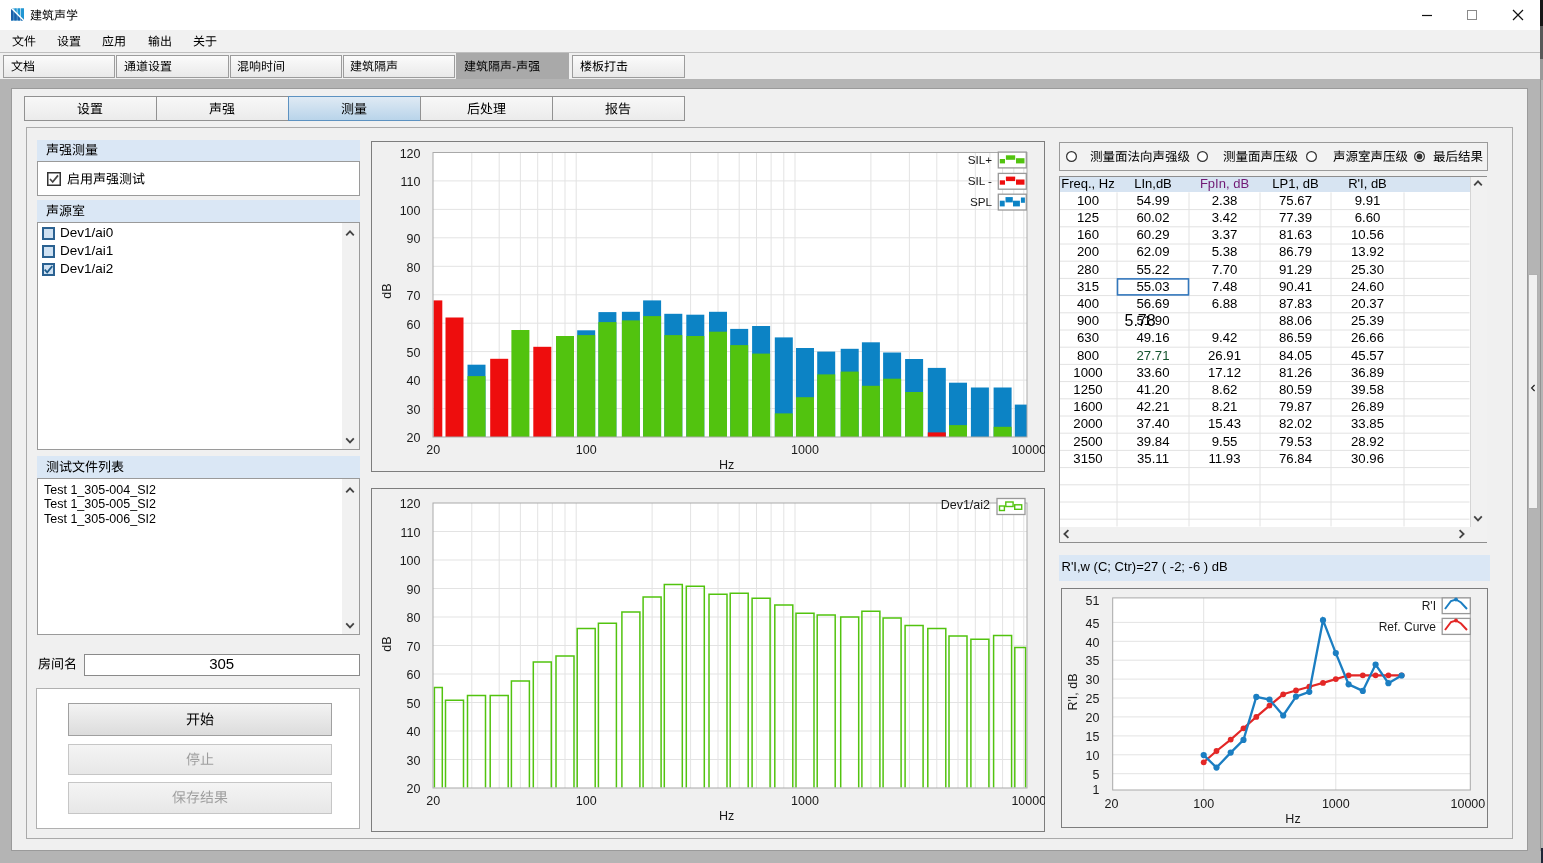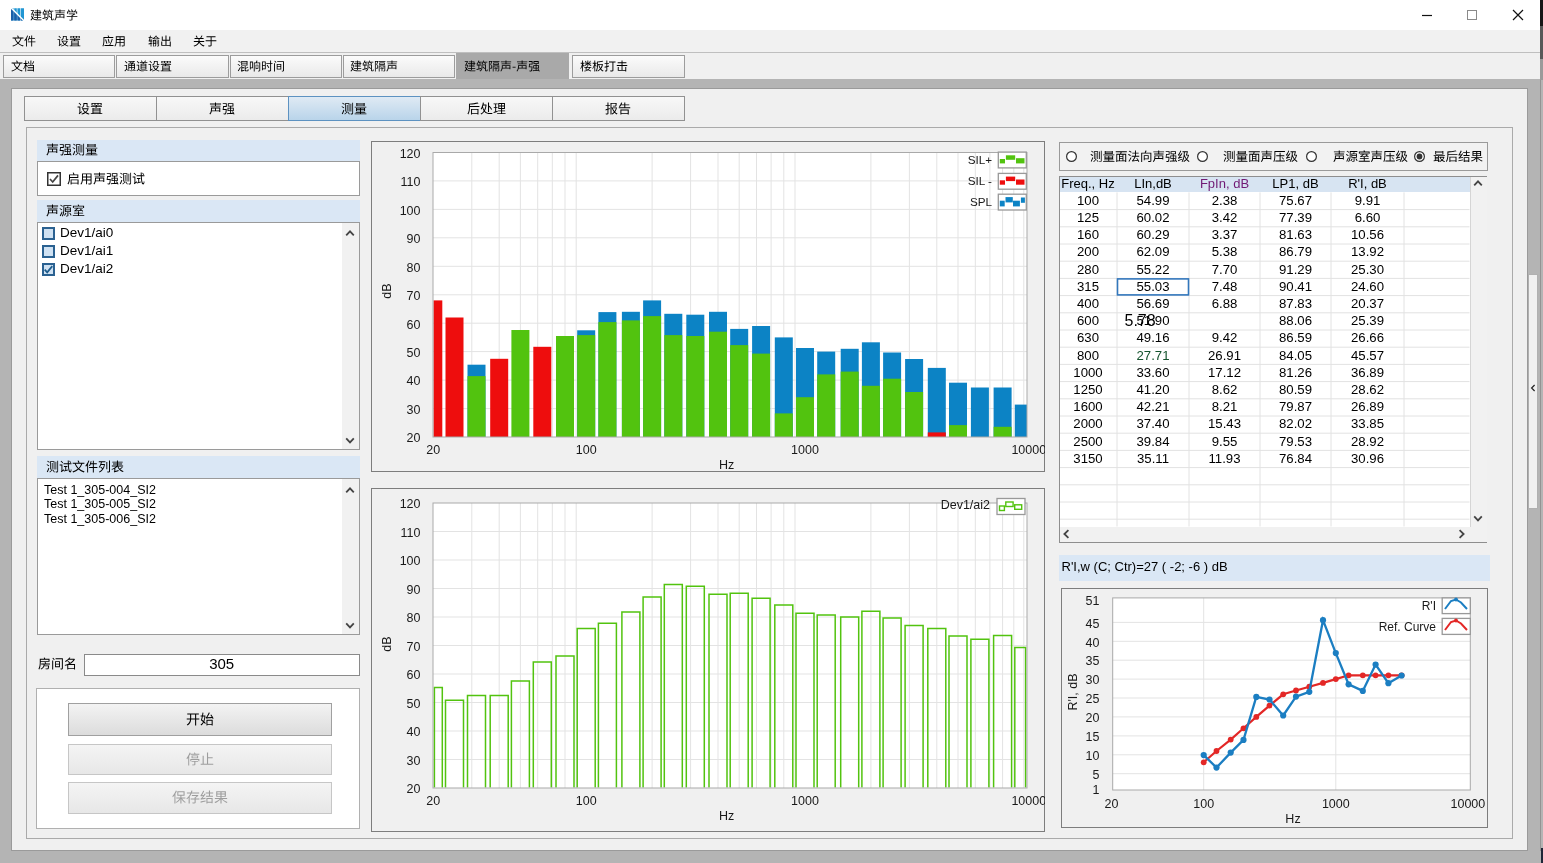--- a/index.html
+++ b/index.html
@@ -444,21 +444,21 @@
 <div style="position:absolute;left:988.0px;top:278.8px;width:200px;height:16.5px;font-size:13.2px;color:#000;text-align:center;line-height:16.5px;white-space:nowrap">315</div>
 <div style="position:absolute;left:1053.0px;top:278.8px;width:200px;height:16.5px;font-size:13.2px;color:#000;text-align:center;line-height:16.5px;white-space:nowrap">55.03</div>
 <div style="position:absolute;left:1124.5px;top:278.8px;width:200px;height:16.5px;font-size:13.2px;color:#000;text-align:center;line-height:16.5px;white-space:nowrap">7.48</div>
 <div style="position:absolute;left:1195.5px;top:278.8px;width:200px;height:16.5px;font-size:13.2px;color:#000;text-align:center;line-height:16.5px;white-space:nowrap">90.41</div>
 <div style="position:absolute;left:1267.5px;top:278.8px;width:200px;height:16.5px;font-size:13.2px;color:#000;text-align:center;line-height:16.5px;white-space:nowrap">24.60</div>
 <div style="position:absolute;left:988.0px;top:296.0px;width:200px;height:16.5px;font-size:13.2px;color:#000;text-align:center;line-height:16.5px;white-space:nowrap">400</div>
 <div style="position:absolute;left:1053.0px;top:296.0px;width:200px;height:16.5px;font-size:13.2px;color:#000;text-align:center;line-height:16.5px;white-space:nowrap">56.69</div>
 <div style="position:absolute;left:1124.5px;top:296.0px;width:200px;height:16.5px;font-size:13.2px;color:#000;text-align:center;line-height:16.5px;white-space:nowrap">6.88</div>
 <div style="position:absolute;left:1195.5px;top:296.0px;width:200px;height:16.5px;font-size:13.2px;color:#000;text-align:center;line-height:16.5px;white-space:nowrap">87.83</div>
 <div style="position:absolute;left:1267.5px;top:296.0px;width:200px;height:16.5px;font-size:13.2px;color:#000;text-align:center;line-height:16.5px;white-space:nowrap">20.37</div>
-<div style="position:absolute;left:988.0px;top:313.2px;width:200px;height:16.5px;font-size:13.2px;color:#000;text-align:center;line-height:16.5px;white-space:nowrap">600</div>
+<div style="position:absolute;left:988.0px;top:313.2px;width:200px;height:16.5px;font-size:13.2px;color:#000;text-align:center;line-height:16.5px;white-space:nowrap">900</div>
 <div style="position:absolute;left:1053.0px;top:313.2px;width:200px;height:16.5px;font-size:13.2px;color:#000;text-align:center;line-height:16.5px;white-space:nowrap">51.90</div>
 <div style="position:absolute;left:1124.5px;top:313.2px;width:200px;height:16.5px;font-size:16px;color:#000;text-align:left;line-height:16.5px;white-space:nowrap">5.78</div>
 <div style="position:absolute;left:1195.5px;top:313.2px;width:200px;height:16.5px;font-size:13.2px;color:#000;text-align:center;line-height:16.5px;white-space:nowrap">88.06</div>
 <div style="position:absolute;left:1267.5px;top:313.2px;width:200px;height:16.5px;font-size:13.2px;color:#000;text-align:center;line-height:16.5px;white-space:nowrap">25.39</div>
 <div style="position:absolute;left:988.0px;top:330.4px;width:200px;height:16.5px;font-size:13.2px;color:#000;text-align:center;line-height:16.5px;white-space:nowrap">630</div>
 <div style="position:absolute;left:1053.0px;top:330.4px;width:200px;height:16.5px;font-size:13.2px;color:#000;text-align:center;line-height:16.5px;white-space:nowrap">49.16</div>
 <div style="position:absolute;left:1124.5px;top:330.4px;width:200px;height:16.5px;font-size:13.2px;color:#000;text-align:center;line-height:16.5px;white-space:nowrap">9.42</div>
 <div style="position:absolute;left:1195.5px;top:330.4px;width:200px;height:16.5px;font-size:13.2px;color:#000;text-align:center;line-height:16.5px;white-space:nowrap">86.59</div>
 <div style="position:absolute;left:1267.5px;top:330.4px;width:200px;height:16.5px;font-size:13.2px;color:#000;text-align:center;line-height:16.5px;white-space:nowrap">26.66</div>
 <div style="position:absolute;left:988.0px;top:347.6px;width:200px;height:16.5px;font-size:13.2px;color:#000;text-align:center;line-height:16.5px;white-space:nowrap">800</div>
@@ -468,21 +468,21 @@
 <div style="position:absolute;left:1267.5px;top:347.6px;width:200px;height:16.5px;font-size:13.2px;color:#000;text-align:center;line-height:16.5px;white-space:nowrap">45.57</div>
 <div style="position:absolute;left:988.0px;top:364.8px;width:200px;height:16.5px;font-size:13.2px;color:#000;text-align:center;line-height:16.5px;white-space:nowrap">1000</div>
 <div style="position:absolute;left:1053.0px;top:364.8px;width:200px;height:16.5px;font-size:13.2px;color:#000;text-align:center;line-height:16.5px;white-space:nowrap">33.60</div>
 <div style="position:absolute;left:1124.5px;top:364.8px;width:200px;height:16.5px;font-size:13.2px;color:#000;text-align:center;line-height:16.5px;white-space:nowrap">17.12</div>
 <div style="position:absolute;left:1195.5px;top:364.8px;width:200px;height:16.5px;font-size:13.2px;color:#000;text-align:center;line-height:16.5px;white-space:nowrap">81.26</div>
 <div style="position:absolute;left:1267.5px;top:364.8px;width:200px;height:16.5px;font-size:13.2px;color:#000;text-align:center;line-height:16.5px;white-space:nowrap">36.89</div>
 <div style="position:absolute;left:988.0px;top:382.0px;width:200px;height:16.5px;font-size:13.2px;color:#000;text-align:center;line-height:16.5px;white-space:nowrap">1250</div>
 <div style="position:absolute;left:1053.0px;top:382.0px;width:200px;height:16.5px;font-size:13.2px;color:#000;text-align:center;line-height:16.5px;white-space:nowrap">41.20</div>
 <div style="position:absolute;left:1124.5px;top:382.0px;width:200px;height:16.5px;font-size:13.2px;color:#000;text-align:center;line-height:16.5px;white-space:nowrap">8.62</div>
 <div style="position:absolute;left:1195.5px;top:382.0px;width:200px;height:16.5px;font-size:13.2px;color:#000;text-align:center;line-height:16.5px;white-space:nowrap">80.59</div>
-<div style="position:absolute;left:1267.5px;top:382.0px;width:200px;height:16.5px;font-size:13.2px;color:#000;text-align:center;line-height:16.5px;white-space:nowrap">28.62</div>
+<div style="position:absolute;left:1267.5px;top:382.0px;width:200px;height:16.5px;font-size:13.2px;color:#000;text-align:center;line-height:16.5px;white-space:nowrap">39.58</div>
 <div style="position:absolute;left:988.0px;top:399.1px;width:200px;height:16.5px;font-size:13.2px;color:#000;text-align:center;line-height:16.5px;white-space:nowrap">1600</div>
 <div style="position:absolute;left:1053.0px;top:399.1px;width:200px;height:16.5px;font-size:13.2px;color:#000;text-align:center;line-height:16.5px;white-space:nowrap">42.21</div>
 <div style="position:absolute;left:1124.5px;top:399.1px;width:200px;height:16.5px;font-size:13.2px;color:#000;text-align:center;line-height:16.5px;white-space:nowrap">8.21</div>
 <div style="position:absolute;left:1195.5px;top:399.1px;width:200px;height:16.5px;font-size:13.2px;color:#000;text-align:center;line-height:16.5px;white-space:nowrap">79.87</div>
 <div style="position:absolute;left:1267.5px;top:399.1px;width:200px;height:16.5px;font-size:13.2px;color:#000;text-align:center;line-height:16.5px;white-space:nowrap">26.89</div>
 <div style="position:absolute;left:988.0px;top:416.4px;width:200px;height:16.5px;font-size:13.2px;color:#000;text-align:center;line-height:16.5px;white-space:nowrap">2000</div>
 <div style="position:absolute;left:1053.0px;top:416.4px;width:200px;height:16.5px;font-size:13.2px;color:#000;text-align:center;line-height:16.5px;white-space:nowrap">37.40</div>
 <div style="position:absolute;left:1124.5px;top:416.4px;width:200px;height:16.5px;font-size:13.2px;color:#000;text-align:center;line-height:16.5px;white-space:nowrap">15.43</div>
 <div style="position:absolute;left:1195.5px;top:416.4px;width:200px;height:16.5px;font-size:13.2px;color:#000;text-align:center;line-height:16.5px;white-space:nowrap">82.02</div>
 <div style="position:absolute;left:1267.5px;top:416.4px;width:200px;height:16.5px;font-size:13.2px;color:#000;text-align:center;line-height:16.5px;white-space:nowrap">33.85</div>

